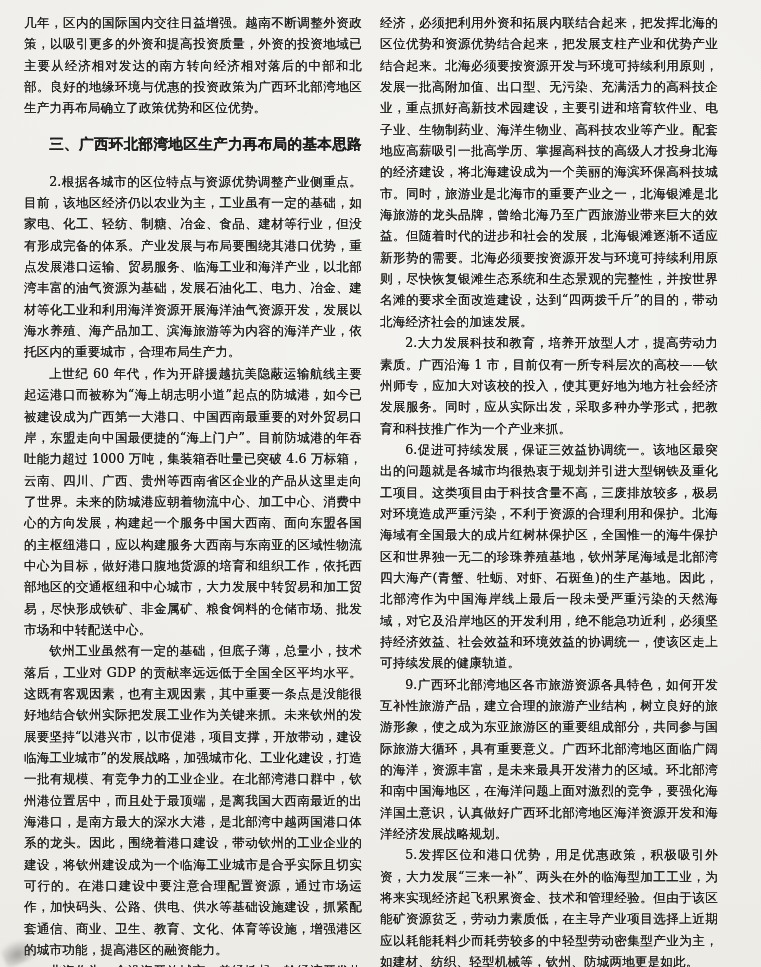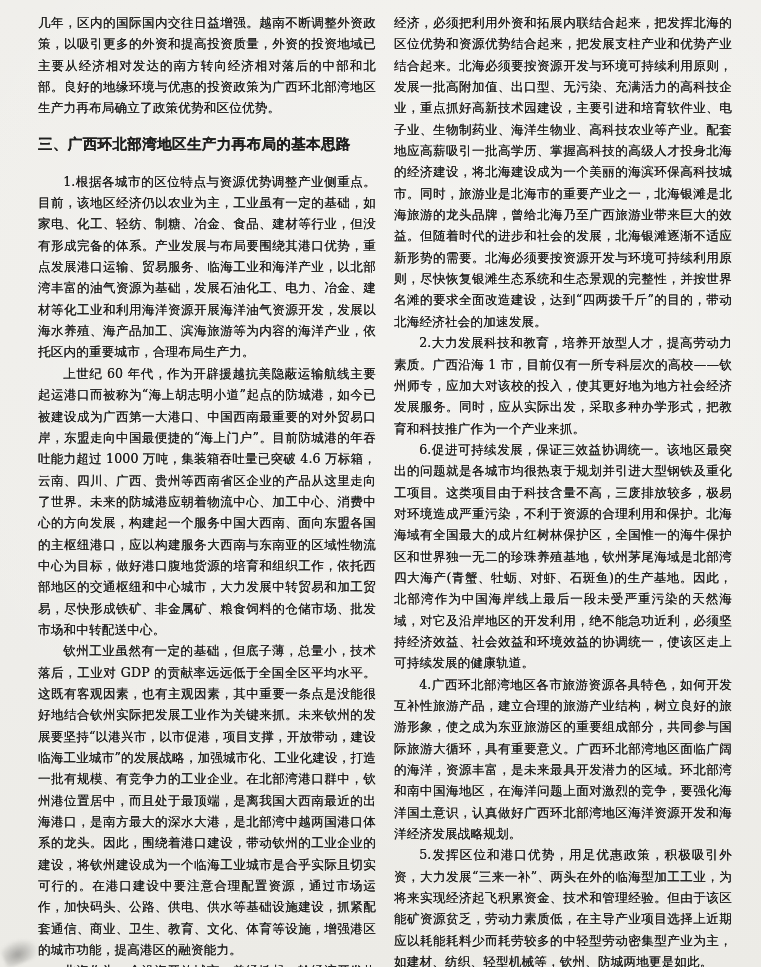--- a/index.html
+++ b/index.html
@@ -6,21 +6,21 @@
   html, body { margin: 0; padding: 0; background: #e8e7e3; }
 
   .page {
     position: relative;
     width: 761px;
     height: 967px;
     overflow: hidden;
     background:
       radial-gradient(120% 90% at 62% 35%, rgba(255,255,255,0.30), rgba(255,255,255,0) 65%),
       linear-gradient(180deg, #f0efeb 0%, #eeede9 70%, #ecebe6 100%);
-    padding: 12px 33px 0 38px;
+    padding: 12px 33px 0 24px;
     font-family: "DejaVu Serif", "Liberation Serif", serif;
     color: #1f1f1e;
   }
 
   .columns { display: flex; gap: 18px; }
   .col { width: 338px; flex: 0 0 338px; }
 
   p.para {
     margin: 0;
     font-size: 12.6px;
@@ -28,21 +28,21 @@
     text-align: justify;
     text-indent: 2em;
     letter-spacing: 0.15px;
     text-shadow: 0 0 0.45px currentColor; 
   }
   p.para.cont { text-indent: 0; }
 
   .heading {
     font-size: 14.6px;
     font-weight: 700;
-    text-align: left;
+    text-align: right;
     margin: 15px 0 17px 0;
     letter-spacing: 0.3px;
     text-shadow: 0 0 0.6px currentColor;
     line-height: 20px;
   }
 
   .smudge {
     position: absolute;
     left: 2px;
     bottom: 4px;
@@ -58,37 +58,37 @@
 <body>
 
 <div class="page">
   <div class="columns">
 
     <div class="col">
       <p class="para cont">几年，区内的国际国内交往日益增强。越南不断调整外资政策，以吸引更多的外资和提高投资质量，外资的投资地域已主要从经济相对发达的南方转向经济相对落后的中部和北部。良好的地缘环境与优惠的投资政策为广西环北部湾地区生产力再布局确立了政策优势和区位优势。</p>
 
       <h3 class="heading">三、广西环北部湾地区生产力再布局的基本思路</h3>
 
-      <p class="para">1.根据各城市的区位特点与资源优势调整产业侧重点。目前，该地区经济仍以农业为主，工业虽有一定的基础，如家电、化工、轻纺、制糖、冶金、食品、建材等行业，但没有形成完备的体系。产业发展与布局要围绕其港口优势，重点发展港口运输、贸易服务、临海工业和海洋产业，以北部湾丰富的油气资源为基础，发展石油化工、电力、冶金、建材等化工业和利用海洋资源开展海洋油气资源开发，发展以海水养殖、海产品加工、滨海旅游等为内容的海洋产业，依托区内的重要城市，合理布局生产力。</p>
+      <p class="para">2.根据各城市的区位特点与资源优势调整产业侧重点。目前，该地区经济仍以农业为主，工业虽有一定的基础，如家电、化工、轻纺、制糖、冶金、食品、建材等行业，但没有形成完备的体系。产业发展与布局要围绕其港口优势，重点发展港口运输、贸易服务、临海工业和海洋产业，以北部湾丰富的油气资源为基础，发展石油化工、电力、冶金、建材等化工业和利用海洋资源开展海洋油气资源开发，发展以海水养殖、海产品加工、滨海旅游等为内容的海洋产业，依托区内的重要城市，合理布局生产力。</p>
 
       <p class="para">上世纪 60 年代，作为开辟援越抗美隐蔽运输航线主要起运港口而被称为“海上胡志明小道”起点的防城港，如今已被建设成为广西第一大港口、中国西南最重要的对外贸易口岸，东盟走向中国最便捷的“海上门户”。目前防城港的年吞吐能力超过 1000 万吨，集装箱吞吐量已突破 4.6 万标箱，云南、四川、广西、贵州等西南省区企业的产品从这里走向了世界。未来的防城港应朝着物流中心、加工中心、消费中心的方向发展，构建起一个服务中国大西南、面向东盟各国的主枢纽港口，应以构建服务大西南与东南亚的区域性物流中心为目标，做好港口腹地货源的培育和组织工作，依托西部地区的交通枢纽和中心城市，大力发展中转贸易和加工贸易，尽快形成铁矿、非金属矿、粮食饲料的仓储市场、批发市场和中转配送中心。</p>
 
       <p class="para">钦州工业虽然有一定的基础，但底子薄，总量小，技术落后，工业对 GDP 的贡献率远远低于全国全区平均水平。这既有客观因素，也有主观因素，其中重要一条点是没能很好地结合钦州实际把发展工业作为关键来抓。未来钦州的发展要坚持“以港兴市，以市促港，项目支撑，开放带动，建设临海工业城市”的发展战略，加强城市化、工业化建设，打造一批有规模、有竞争力的工业企业。在北部湾港口群中，钦州港位置居中，而且处于最顶端，是离我国大西南最近的出海港口，是南方最大的深水大港，是北部湾中越两国港口体系的龙头。因此，围绕着港口建设，带动钦州的工业企业的建设，将钦州建设成为一个临海工业城市是合乎实际且切实可行的。在港口建设中要注意合理配置资源，通过市场运作，加快码头、公路、供电、供水等基础设施建设，抓紧配套通信、商业、卫生、教育、文化、体育等设施，增强港区的城市功能，提高港区的融资能力。</p>
 
       <p class="para">北海作为一个沿海开放城市，曾经掀起一轮经济开发热潮，但继而就陷入很长一段时间的经济低靡。要重新振兴北海</p>
     </div>
 
     <div class="col">
       <p class="para cont">经济，必须把利用外资和拓展内联结合起来，把发挥北海的区位优势和资源优势结合起来，把发展支柱产业和优势产业结合起来。北海必须要按资源开发与环境可持续利用原则，发展一批高附加值、出口型、无污染、充满活力的高科技企业，重点抓好高新技术园建设，主要引进和培育软件业、电子业、生物制药业、海洋生物业、高科技农业等产业。配套地应高薪吸引一批高学历、掌握高科技的高级人才投身北海的经济建设，将北海建设成为一个美丽的海滨环保高科技城市。同时，旅游业是北海市的重要产业之一，北海银滩是北海旅游的龙头品牌，曾给北海乃至广西旅游业带来巨大的效益。但随着时代的进步和社会的发展，北海银滩逐渐不适应新形势的需要。北海必须要按资源开发与环境可持续利用原则，尽快恢复银滩生态系统和生态景观的完整性，并按世界名滩的要求全面改造建设，达到“四两拨千斤”的目的，带动北海经济社会的加速发展。</p>
 
       <p class="para">2.大力发展科技和教育，培养开放型人才，提高劳动力素质。广西沿海 1 市，目前仅有一所专科层次的高校——钦州师专，应加大对该校的投入，使其更好地为地方社会经济发展服务。同时，应从实际出发，采取多种办学形式，把教育和科技推广作为一个产业来抓。</p>
 
       <p class="para">6.促进可持续发展，保证三效益协调统一。该地区最突出的问题就是各城市均很热衷于规划并引进大型钢铁及重化工项目。这类项目由于科技含量不高，三废排放较多，极易对环境造成严重污染，不利于资源的合理利用和保护。北海海域有全国最大的成片红树林保护区，全国惟一的海牛保护区和世界独一无二的珍珠养殖基地，钦州茅尾海域是北部湾四大海产(青蟹、牡蛎、对虾、石斑鱼)的生产基地。因此，北部湾作为中国海岸线上最后一段未受严重污染的天然海域，对它及沿岸地区的开发利用，绝不能急功近利，必须坚持经济效益、社会效益和环境效益的协调统一，使该区走上可持续发展的健康轨道。</p>
 
-      <p class="para">4.广西环北部湾地区各市旅游资源各具特色，如何开发互补性旅游产品，建立合理的旅游产业结构，树立良好的旅游形象，使之成为东亚旅游区的重要组成部分，共同参与国际旅游大循环，具有重要意义。广西环北部湾地区面临广阔的海洋，资源丰富，是未来最具开发潜力的区域。环北部湾和南中国海地区，在海洋问题上面对激烈的竞争，要强化海洋国土意识，认真做好广西环北部湾地区海洋资源开发和海洋经济发展战略规划。</p>
+      <p class="para">9.广西环北部湾地区各市旅游资源各具特色，如何开发互补性旅游产品，建立合理的旅游产业结构，树立良好的旅游形象，使之成为东亚旅游区的重要组成部分，共同参与国际旅游大循环，具有重要意义。广西环北部湾地区面临广阔的海洋，资源丰富，是未来最具开发潜力的区域。环北部湾和南中国海地区，在海洋问题上面对激烈的竞争，要强化海洋国土意识，认真做好广西环北部湾地区海洋资源开发和海洋经济发展战略规划。</p>
 
       <p class="para">5.发挥区位和港口优势，用足优惠政策，积极吸引外资，大力发展“三来一补”、两头在外的临海型加工工业，为将来实现经济起飞积累资金、技术和管理经验。但由于该区能矿资源贫乏，劳动力素质低，在主导产业项目选择上近期应以耗能耗料少而耗劳较多的中轻型劳动密集型产业为主，如建材、纺织、轻型机械等，钦州、防城两地更是如此。</p>
 
     </div>
 
   </div>
 
   <div class="smudge"></div>
 </div>
 

